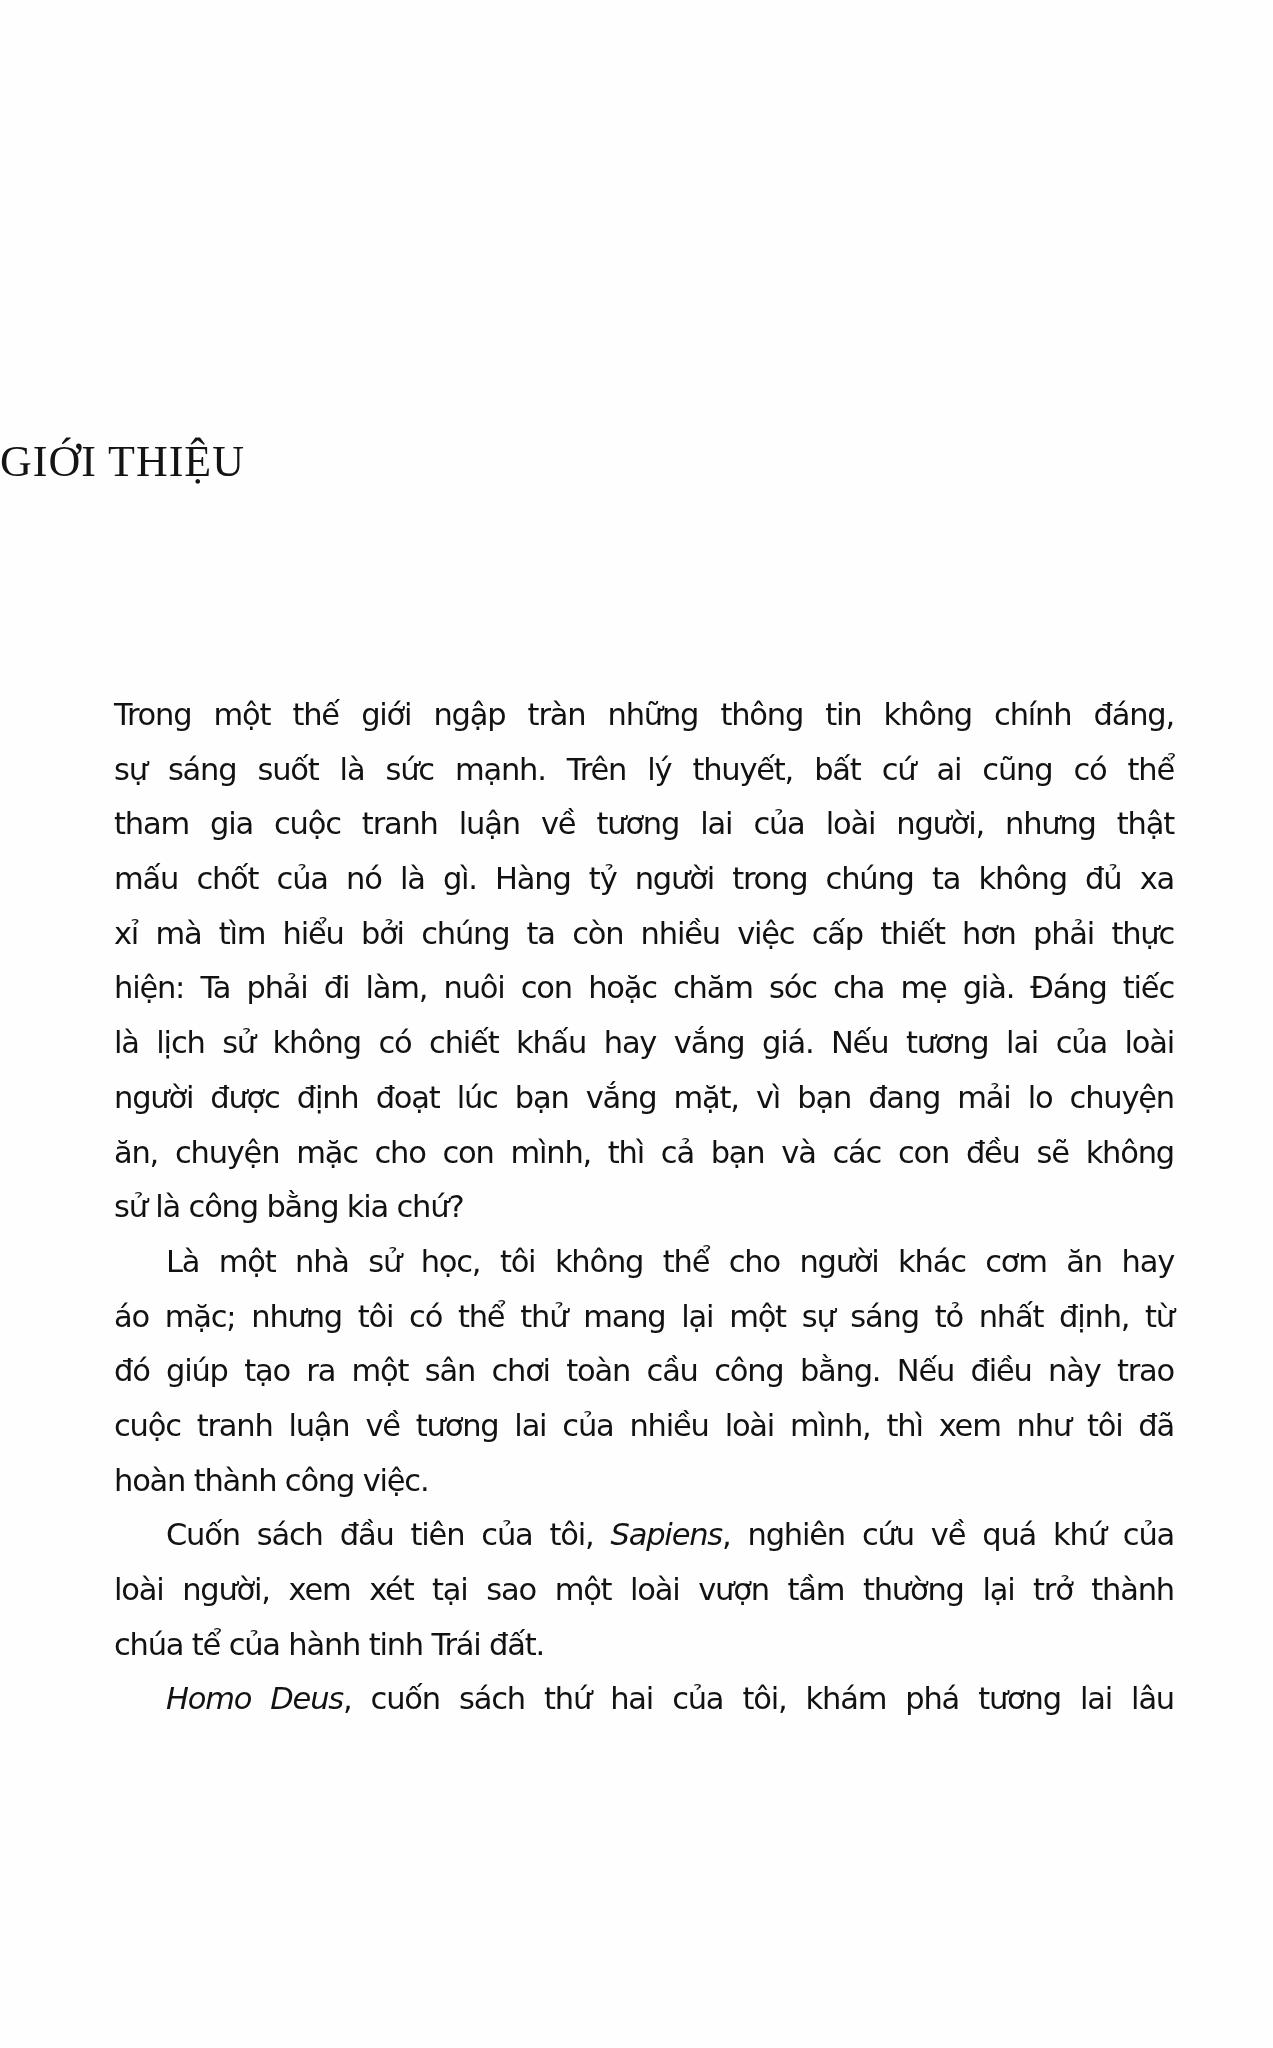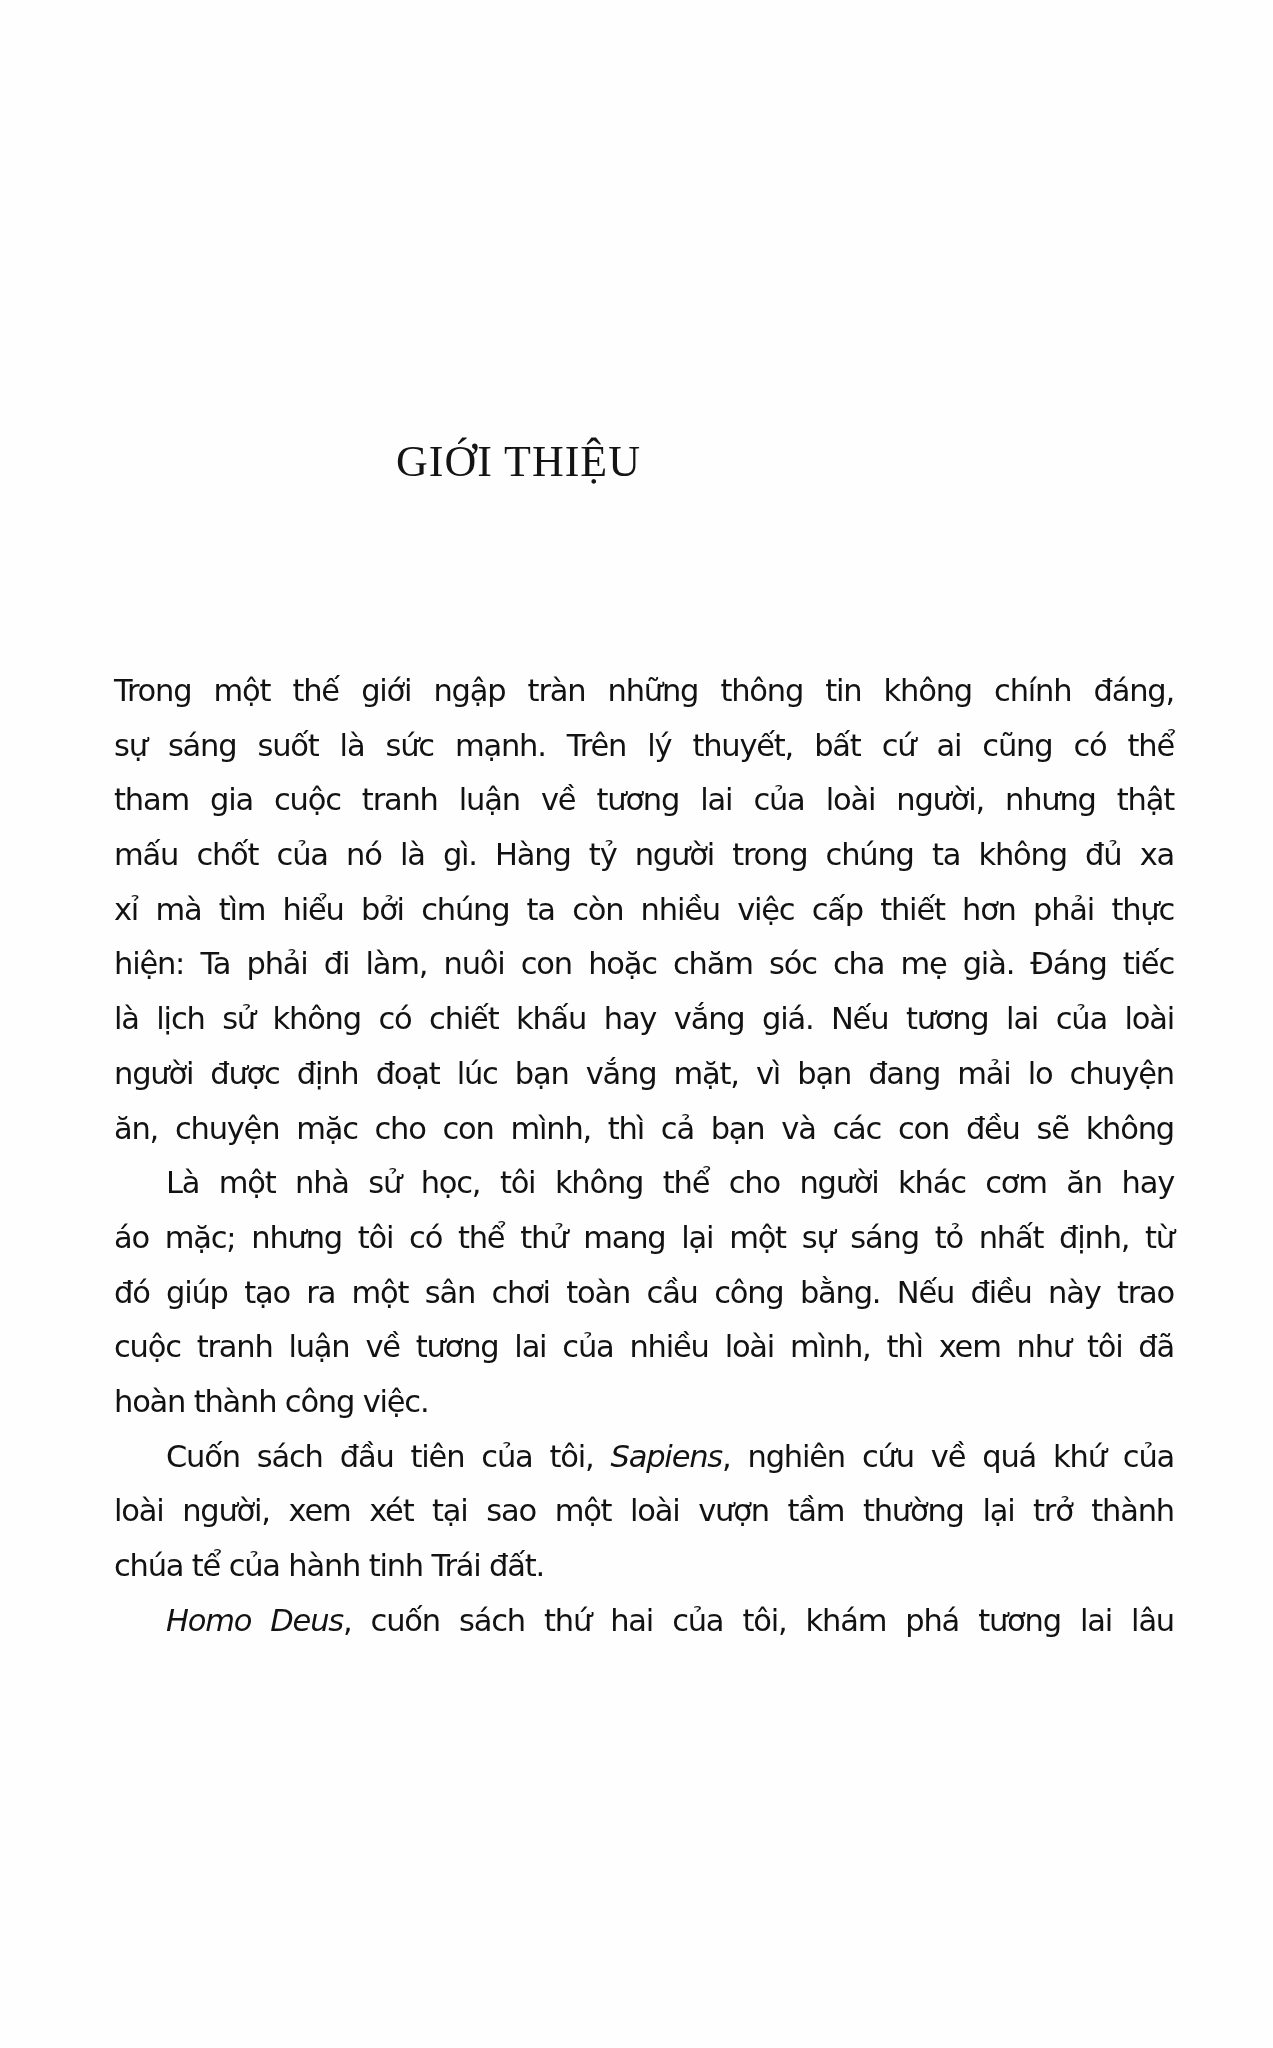--- a/index.html
+++ b/index.html
@@ -10,30 +10,29 @@
     overflow: hidden;
   }
   .page {
     position: absolute; left: 0; top: 0;
     width: 1273px; height: 2048px;
     background: #fefefe;
   }
   .title {
     position: absolute;
     top: 436px; left: 0; width: 1037px;
-    text-align: center;
     font-family: "Liberation Serif", "DejaVu Serif", serif;
     font-size: 44px;
     letter-spacing: 1px;
     color: #141414;
   }
   .body-text {
     position: absolute;
     left: 114px;
-    top: 664px;
+    top: 688px;
     width: 1060px;
     font-family: "DejaVu Sans", "Liberation Sans", sans-serif;
     font-size: 30.5px;
     color: #121212;
   }
   .line {
     display: block;
     height: 54.7px;
     line-height: 54.7px;
     white-space: nowrap;
@@ -55,20 +54,21 @@
     <div>
       <span class="line full">Trong một thế giới ngập tràn những thông tin không chính đáng,</span>
       <span class="line full">sự sáng suốt là sức mạnh. Trên lý thuyết, bất cứ ai cũng có thể</span>
       <span class="line full">tham gia cuộc tranh luận về tương lai của loài người, nhưng thật</span>
       <span class="line full">mấu chốt của nó là gì. Hàng tỷ người trong chúng ta không đủ xa</span>
       <span class="line full">xỉ mà tìm hiểu bởi chúng ta còn nhiều việc cấp thiết hơn phải thực</span>
       <span class="line full">hiện: Ta phải đi làm, nuôi con hoặc chăm sóc cha mẹ già. Đáng tiếc</span>
       <span class="line full">là lịch sử không có chiết khấu hay vắng giá. Nếu tương lai của loài</span>
       <span class="line full">người được định đoạt lúc bạn vắng mặt, vì bạn đang mải lo chuyện</span>
       <span class="line full">ăn, chuyện mặc cho con mình, thì cả bạn và các con đều sẽ không</span>
+      <span class="line">sử là công bằng kia chứ?</span>
     </div>
 
     <div>
       <span class="line full indent">Là một nhà sử học, tôi không thể cho người khác cơm ăn hay</span>
       <span class="line full">áo mặc; nhưng tôi có thể thử mang lại một sự sáng tỏ nhất định, từ</span>
       <span class="line full">đó giúp tạo ra một sân chơi toàn cầu công bằng. Nếu điều này trao</span>
       <span class="line full">cuộc tranh luận về tương lai của nhiều loài mình, thì xem như tôi đã</span>
       <span class="line">hoàn thành công việc.</span>
     </div>
 

